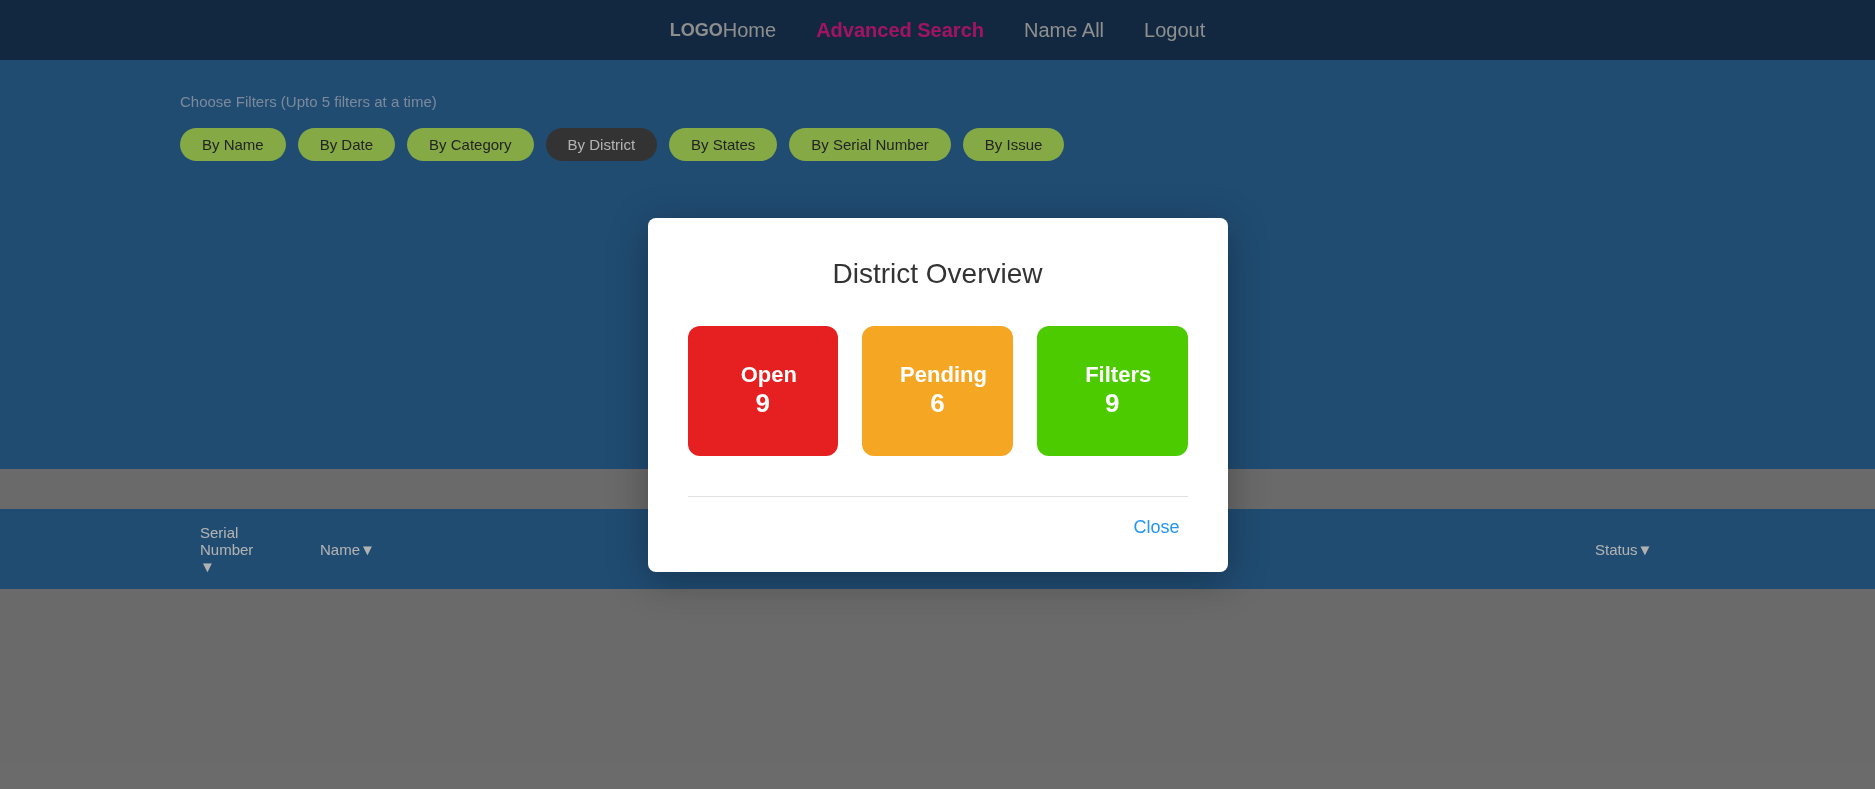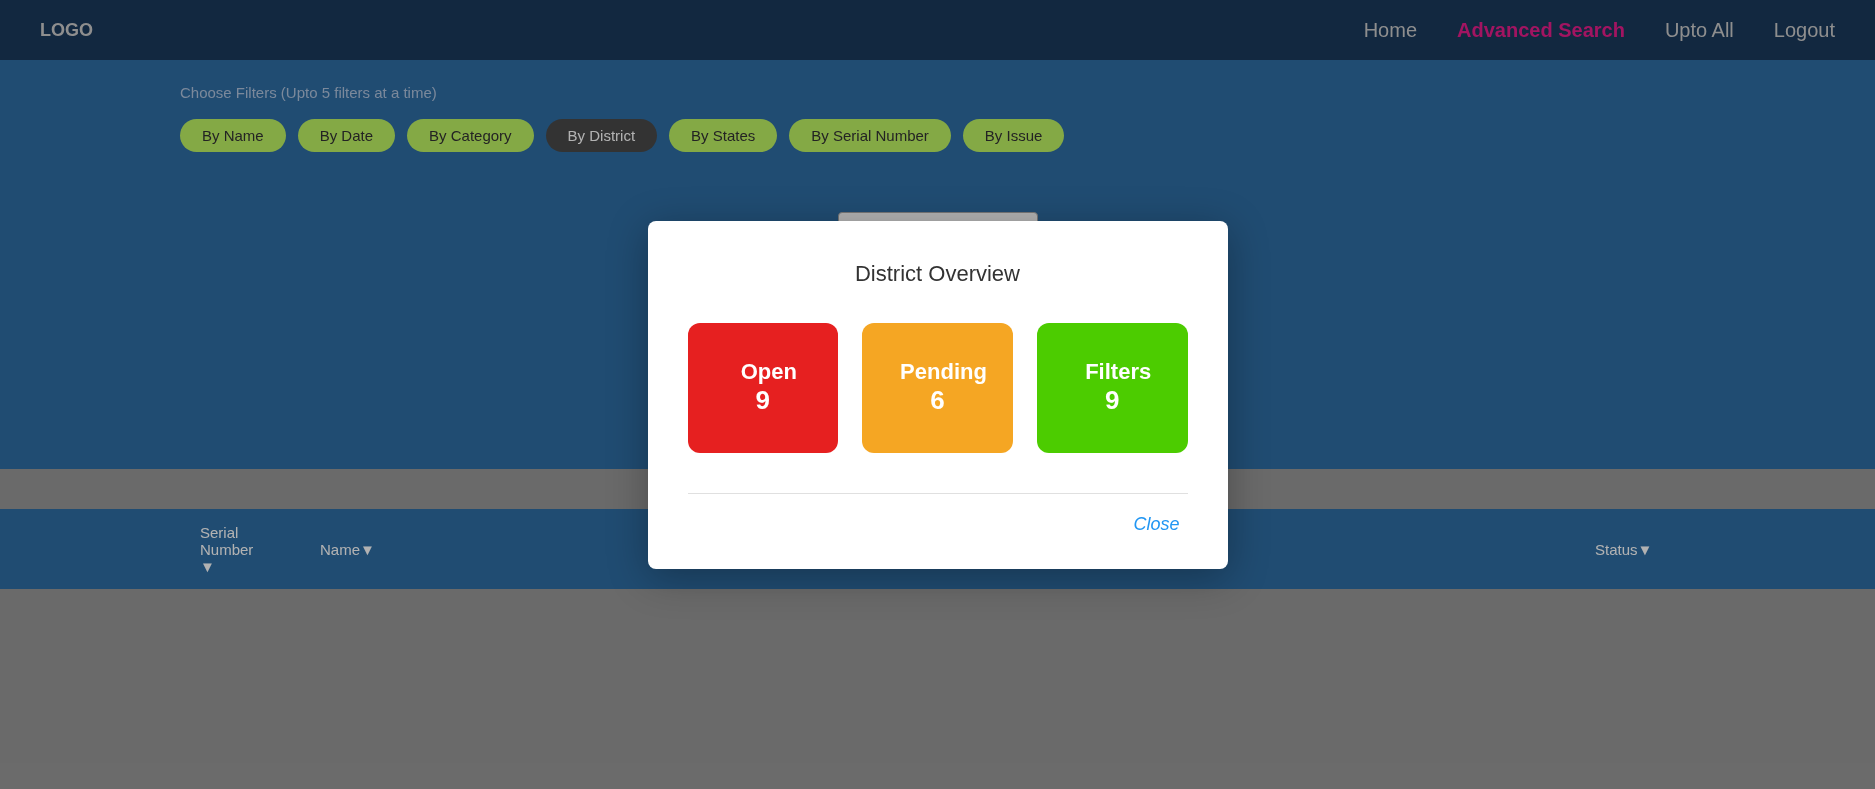--- a/index.html
+++ b/index.html
@@ -10,21 +10,21 @@
       height: 789px;
       overflow: hidden;
       position: relative;
     }
 
     
     .navbar {
       background: #1a3a5c;
       display: flex;
       align-items: center;
-      justify-content: space-between;
+      justify-content: center;
       padding: 0 40px;
       height: 60px;
     }
     .navbar-logo {
       color: #ccc;
       font-size: 18px;
       font-weight: bold;
     }
     .navbar-links {
       display: flex;
@@ -37,21 +37,21 @@
       cursor: pointer;
       text-decoration: none;
     }
     .navbar-link.active {
       color: #e91e8c;
       font-weight: bold;
     }
 
     
     .main-content {
-      padding: 24px 180px;
+      padding: 33px 180px;
     }
 
     .filter-label {
       color: #b0c4de;
       font-size: 15px;
       margin-bottom: 18px;
     }
 
     .filter-buttons {
       display: flex;
@@ -141,21 +141,21 @@
     .modal {
       background: #fff;
       border-radius: 8px;
       width: 580px;
       padding: 40px 40px 30px;
       box-shadow: 0 8px 40px rgba(0,0,0,0.3);
     }
 
     .modal-title {
       text-align: center;
-      font-size: 22px;
+      font-size: 28px;
       color: #333;
       margin-bottom: 36px;
     }
 
     .modal-cards {
       display: flex;
       gap: 24px;
       justify-content: center;
       margin-bottom: 40px;
     }
@@ -190,38 +190,37 @@
       display: flex;
       justify-content: flex-end;
     }
     .modal-close-btn button {
       background: none;
       border: none;
       color: #2196f3;
       font-size: 18px;
       cursor: pointer;
       padding: 4px 8px;
-      font-style: italic;
     }
 
     .divider-line {
       border: none;
       border-top: 1px solid #e0e0e0;
       margin-bottom: 16px;
     }
   </style>
 </head>
 <body>
 
 <div class="navbar">
   <span class="navbar-logo">LOGO</span>
   <div class="navbar-links">
     <a class="navbar-link">Home</a>
     <a class="navbar-link active">Advanced Search</a>
-    <a class="navbar-link">Upto All</a>
+    <a class="navbar-link">Name All</a>
     <a class="navbar-link">Logout</a>
   </div>
 </div>
 
 <div class="main-content">
   <div class="filter-label">Choose Filters (Upto 5 filters at a time)</div>
   <div class="filter-buttons">
     <button class="filter-btn">By Name</button>
     <button class="filter-btn">By Date</button>
     <button class="filter-btn">By Category</button>

